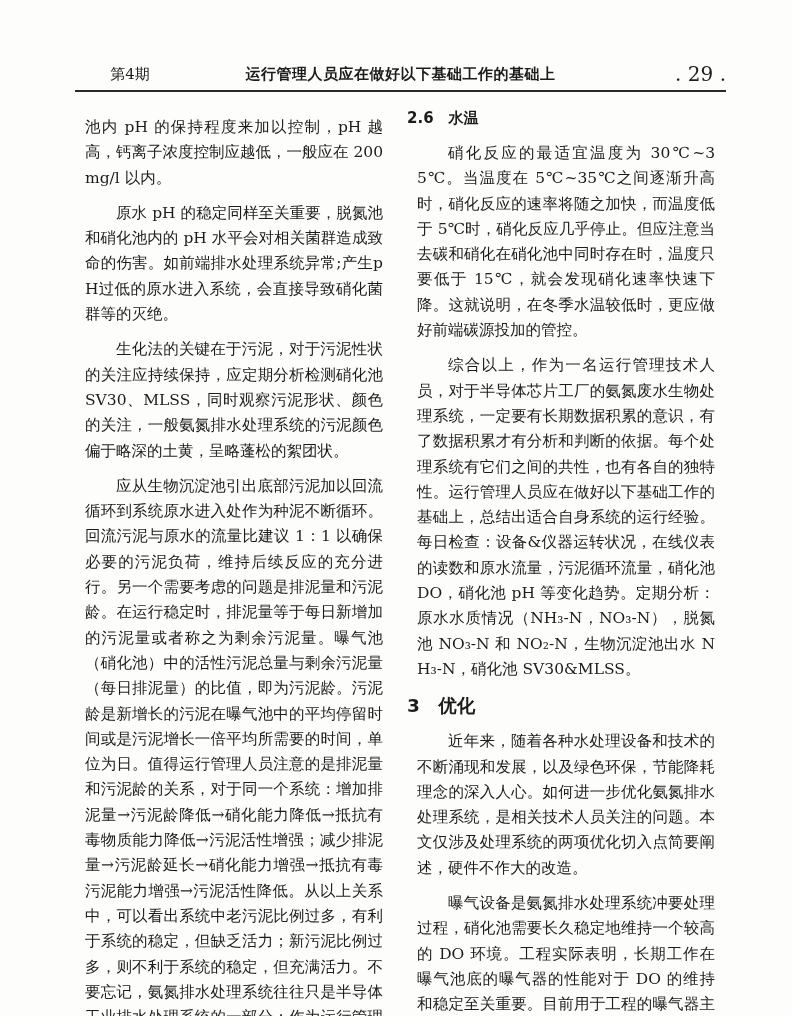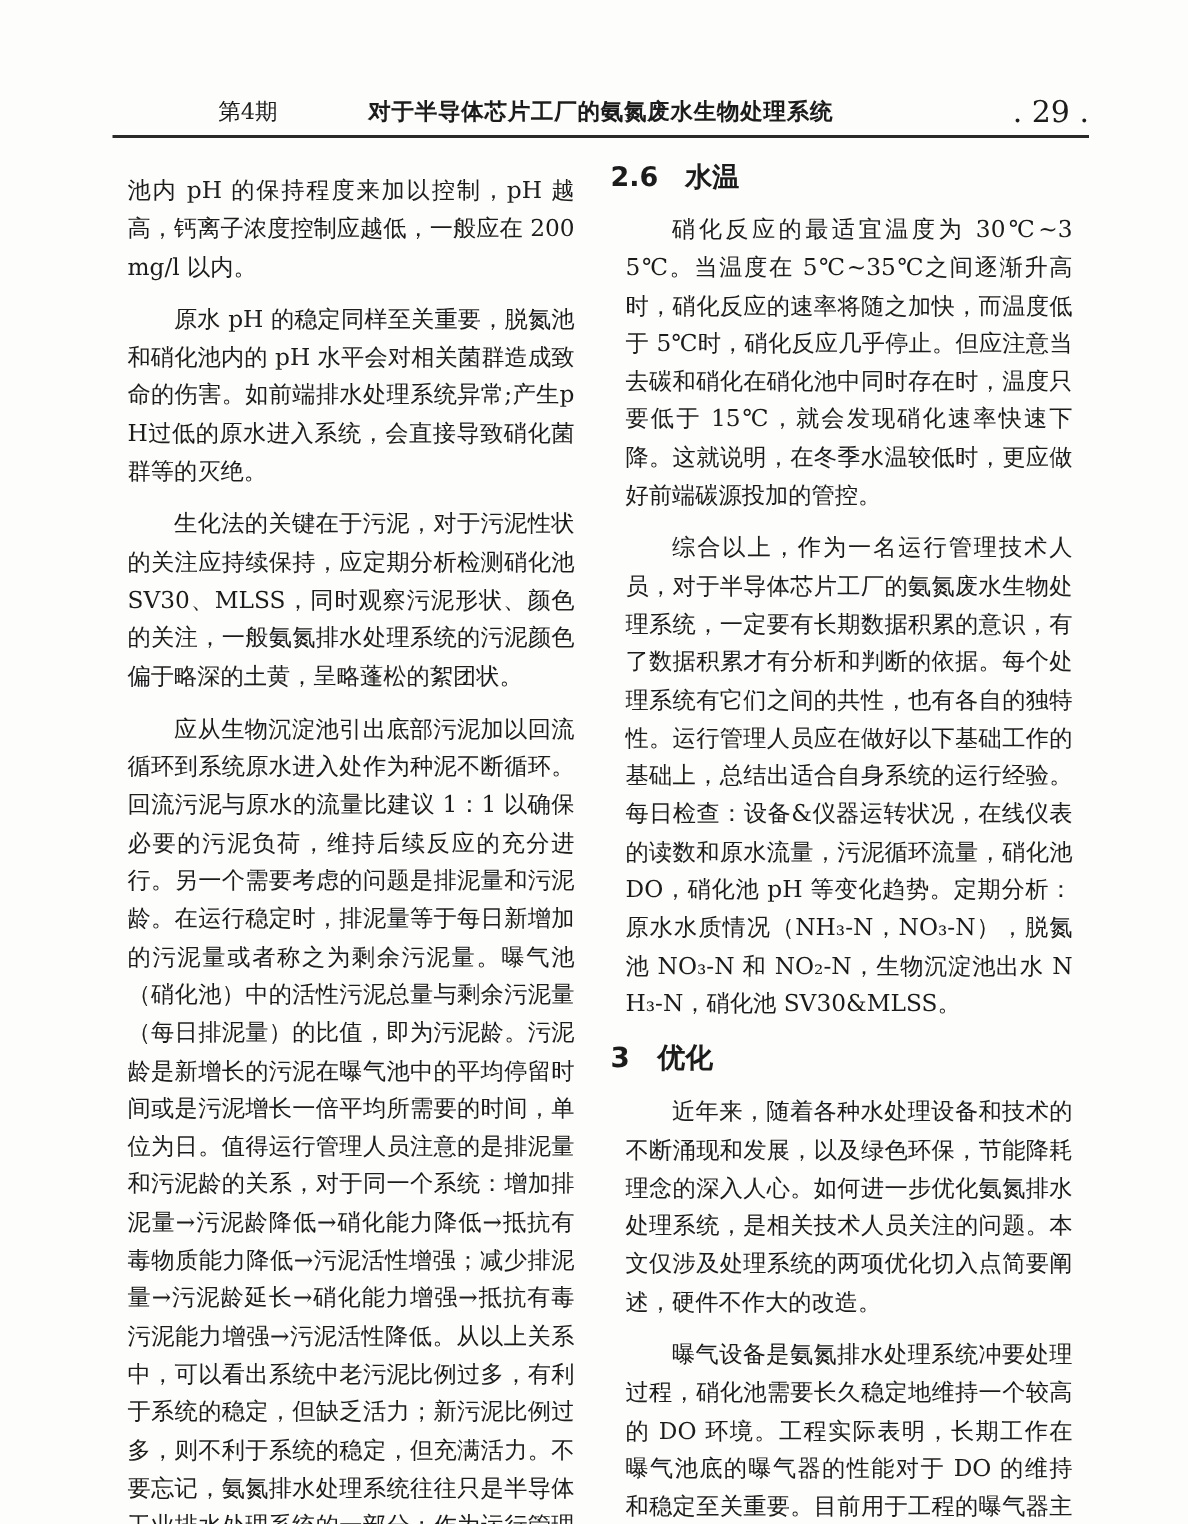--- a/index.html
+++ b/index.html
@@ -12,21 +12,21 @@
     padding:64px 66px 0 75px;
     font-family:"DejaVu Serif","Liberation Serif",serif;
     color:#1c1c1c;
     -webkit-font-smoothing:antialiased;
   }
   
   .runhead{
     display:flex;align-items:flex-end;
     font-size:15px;line-height:20px;
   }
-  .runhead .issue{width:110px;text-align:right;}
+  .runhead .issue{width:110px;text-align:center;}
   .runhead .rtitle{flex:1;text-align:center;font-weight:600;letter-spacing:.5px;}
   .runhead .pnum{width:110px;text-align:right;font-size:20px;}
   .head-rule{
     border:0;border-top:2px solid #2a2a2a;
     margin:6px 0 0 0;height:0;
   }
   
   .columns{
     display:flex;
     gap:14px;
@@ -37,41 +37,41 @@
     font-size:15.5px;
     line-height:25.3px;
     text-align:justify;
     text-justify:inter-ideograph;
   }
   .col p{margin:10px;text-indent:2em;word-break:break-all;}
   .col p.noindent{text-indent:0;}
   .h-sub{
     font-family:"DejaVu Sans","Liberation Sans",sans-serif;
     font-weight:bold;
-    font-size:18px;
+    font-size:15px;
     line-height:25px;
     margin:12px 0 6px 0;
   }
   .h-sub.first{margin-top:1px;}
   .h-sec{
     font-family:"DejaVu Sans","Liberation Sans",sans-serif;
     font-weight:bold;
     font-size:18.5px;
     line-height:27px;
     margin:2px 0 9px 0;
   }
 </style>
 </head>
 <body>
 
 <div class="page">
 
   <header class="runhead">
     <span class="issue">第4期</span>
-    <span class="rtitle">对于半导体芯片工厂的氨氮废水生物处理系统</span>
+    <span class="rtitle">运行管理人员应在做好以下基础工作的基础上</span>
     <span class="pnum">. 29 .</span>
   </header>
   <hr class="head-rule">
 
   <main class="columns">
 
     <section class="col">
       <p class="noindent">池内 pH 的保持程度来加以控制，pH 越高，钙离子浓度控制应越低，一般应在 200 mg/l 以内。</p>
       <p>原水 pH 的稳定同样至关重要，脱氮池和硝化池内的 pH 水平会对相关菌群造成致命的伤害。如前端排水处理系统异常;产生pH过低的原水进入系统，会直接导致硝化菌群等的灭绝。</p>
       <p>生化法的关键在于污泥，对于污泥性状的关注应持续保持，应定期分析检测硝化池 SV30、MLSS，同时观察污泥形状、颜色的关注，一般氨氮排水处理系统的污泥颜色偏于略深的土黄，呈略蓬松的絮团状。</p>

